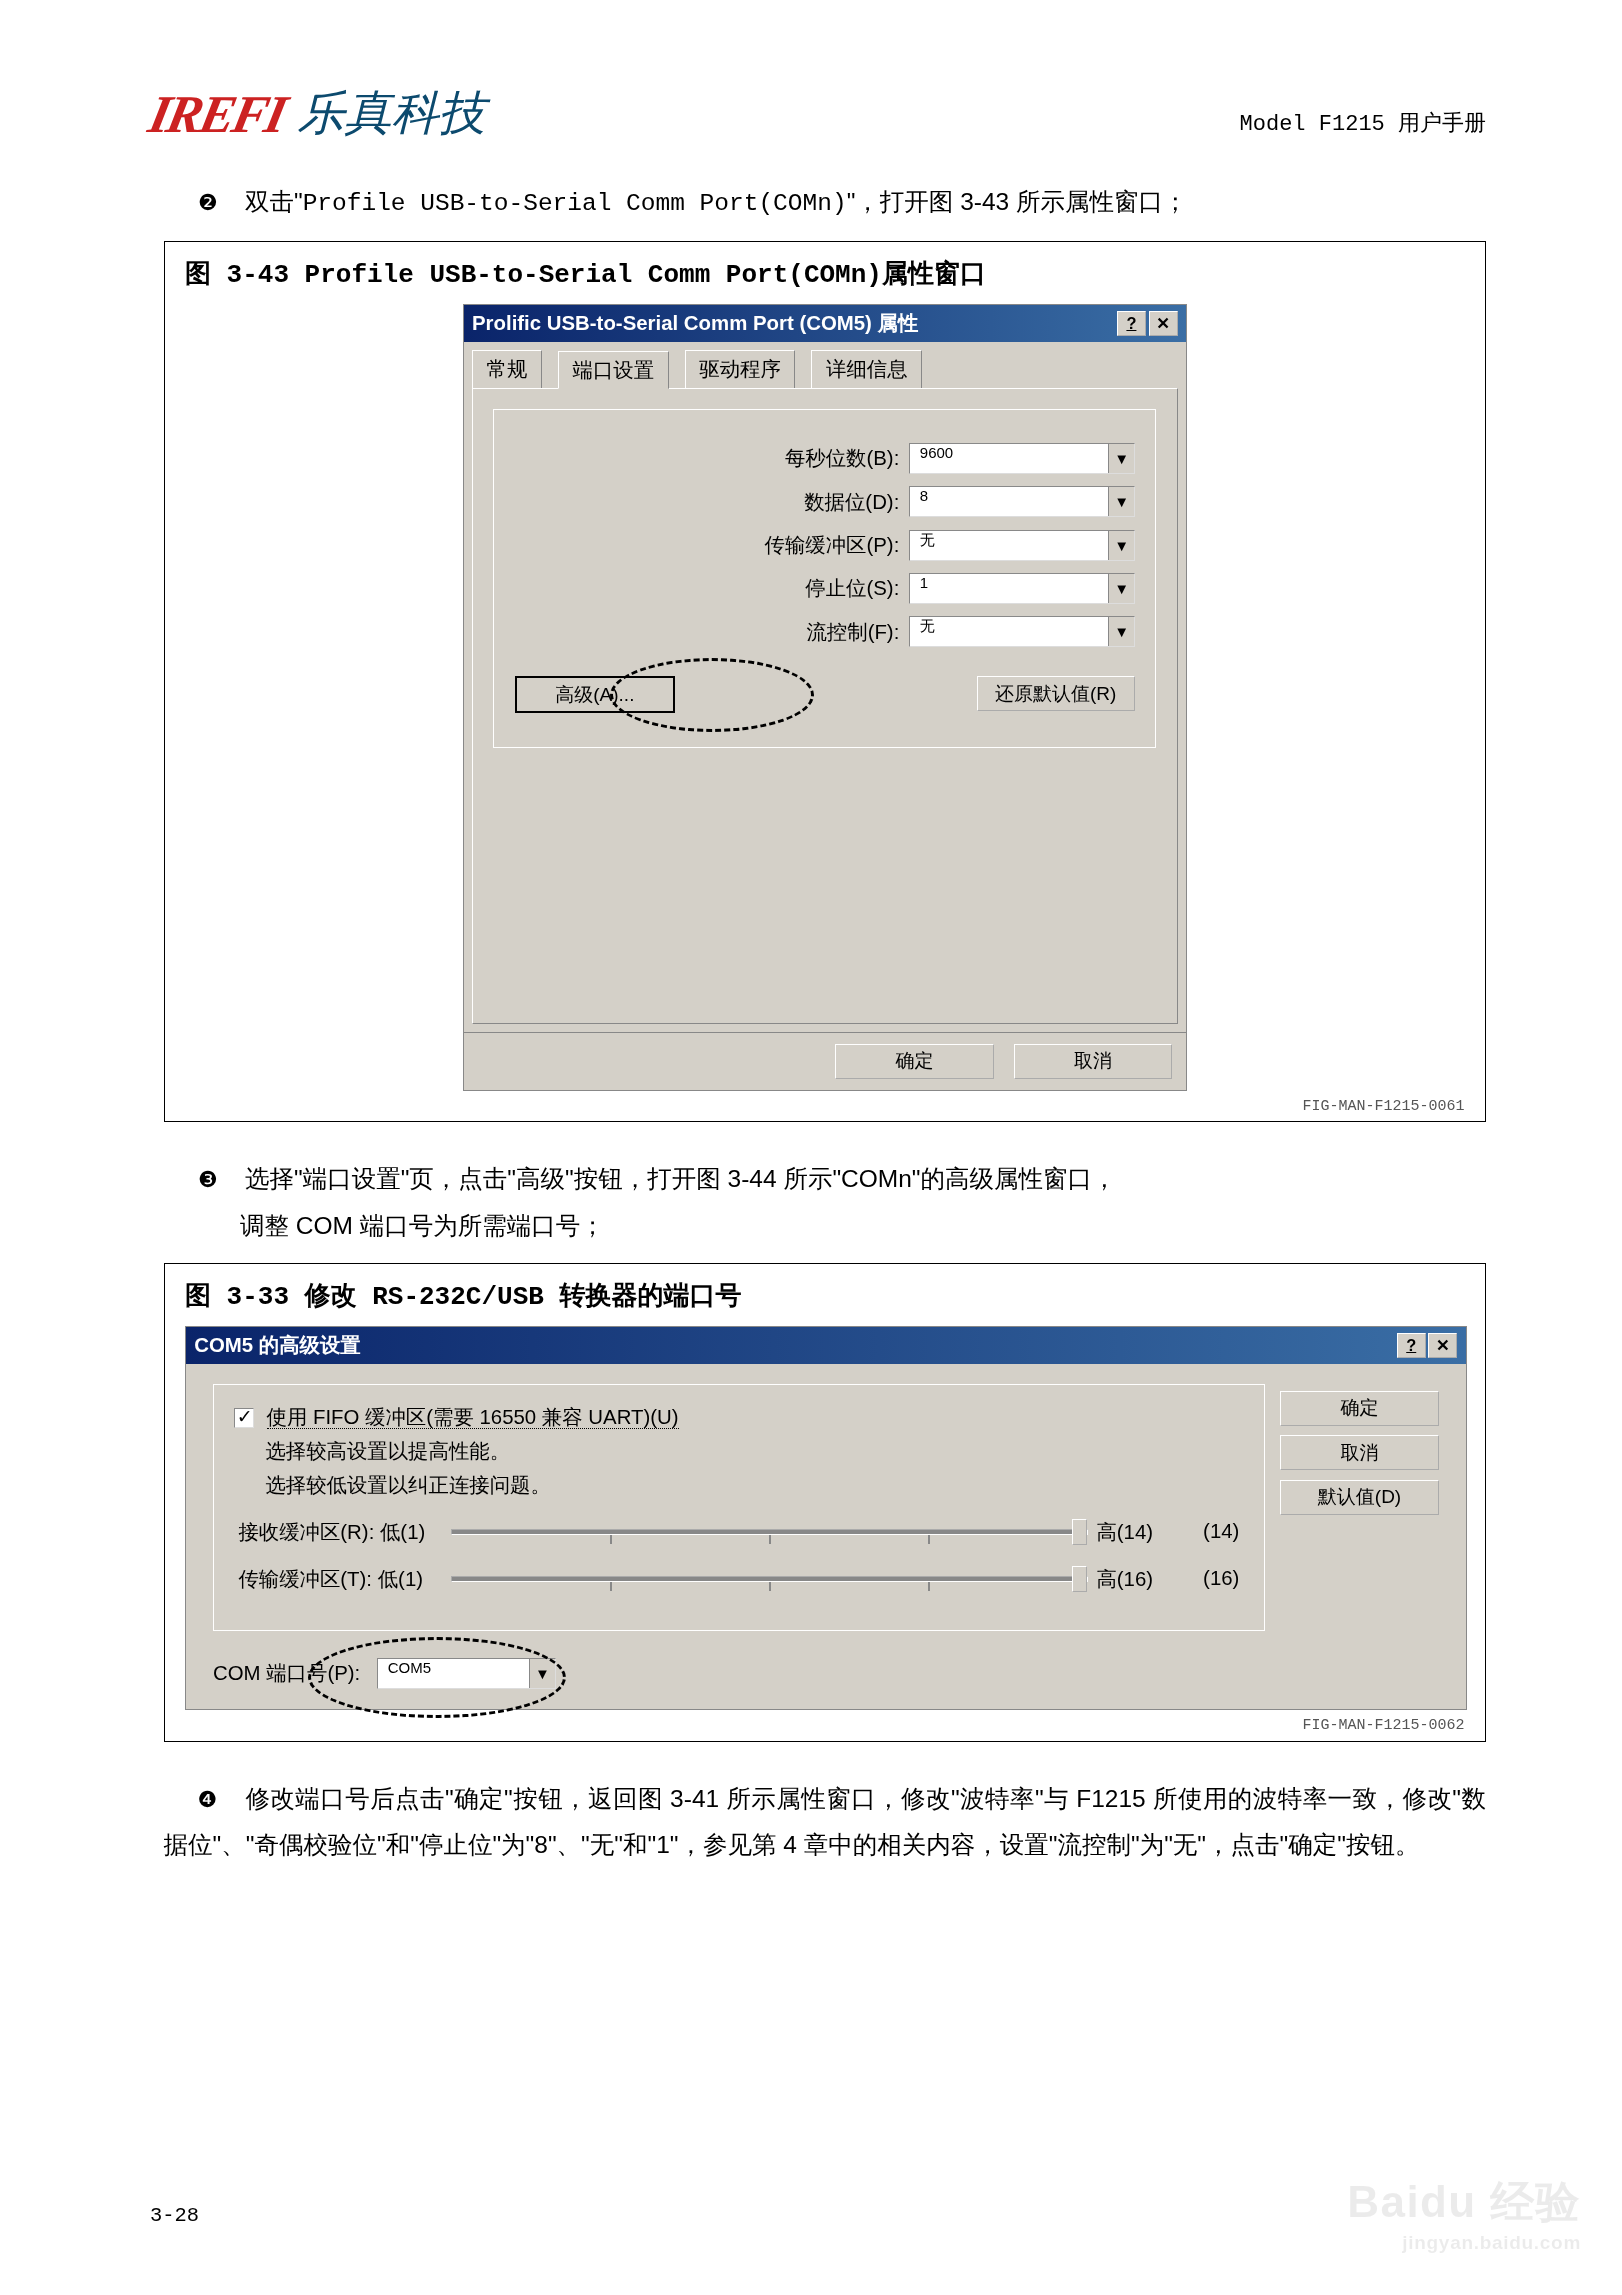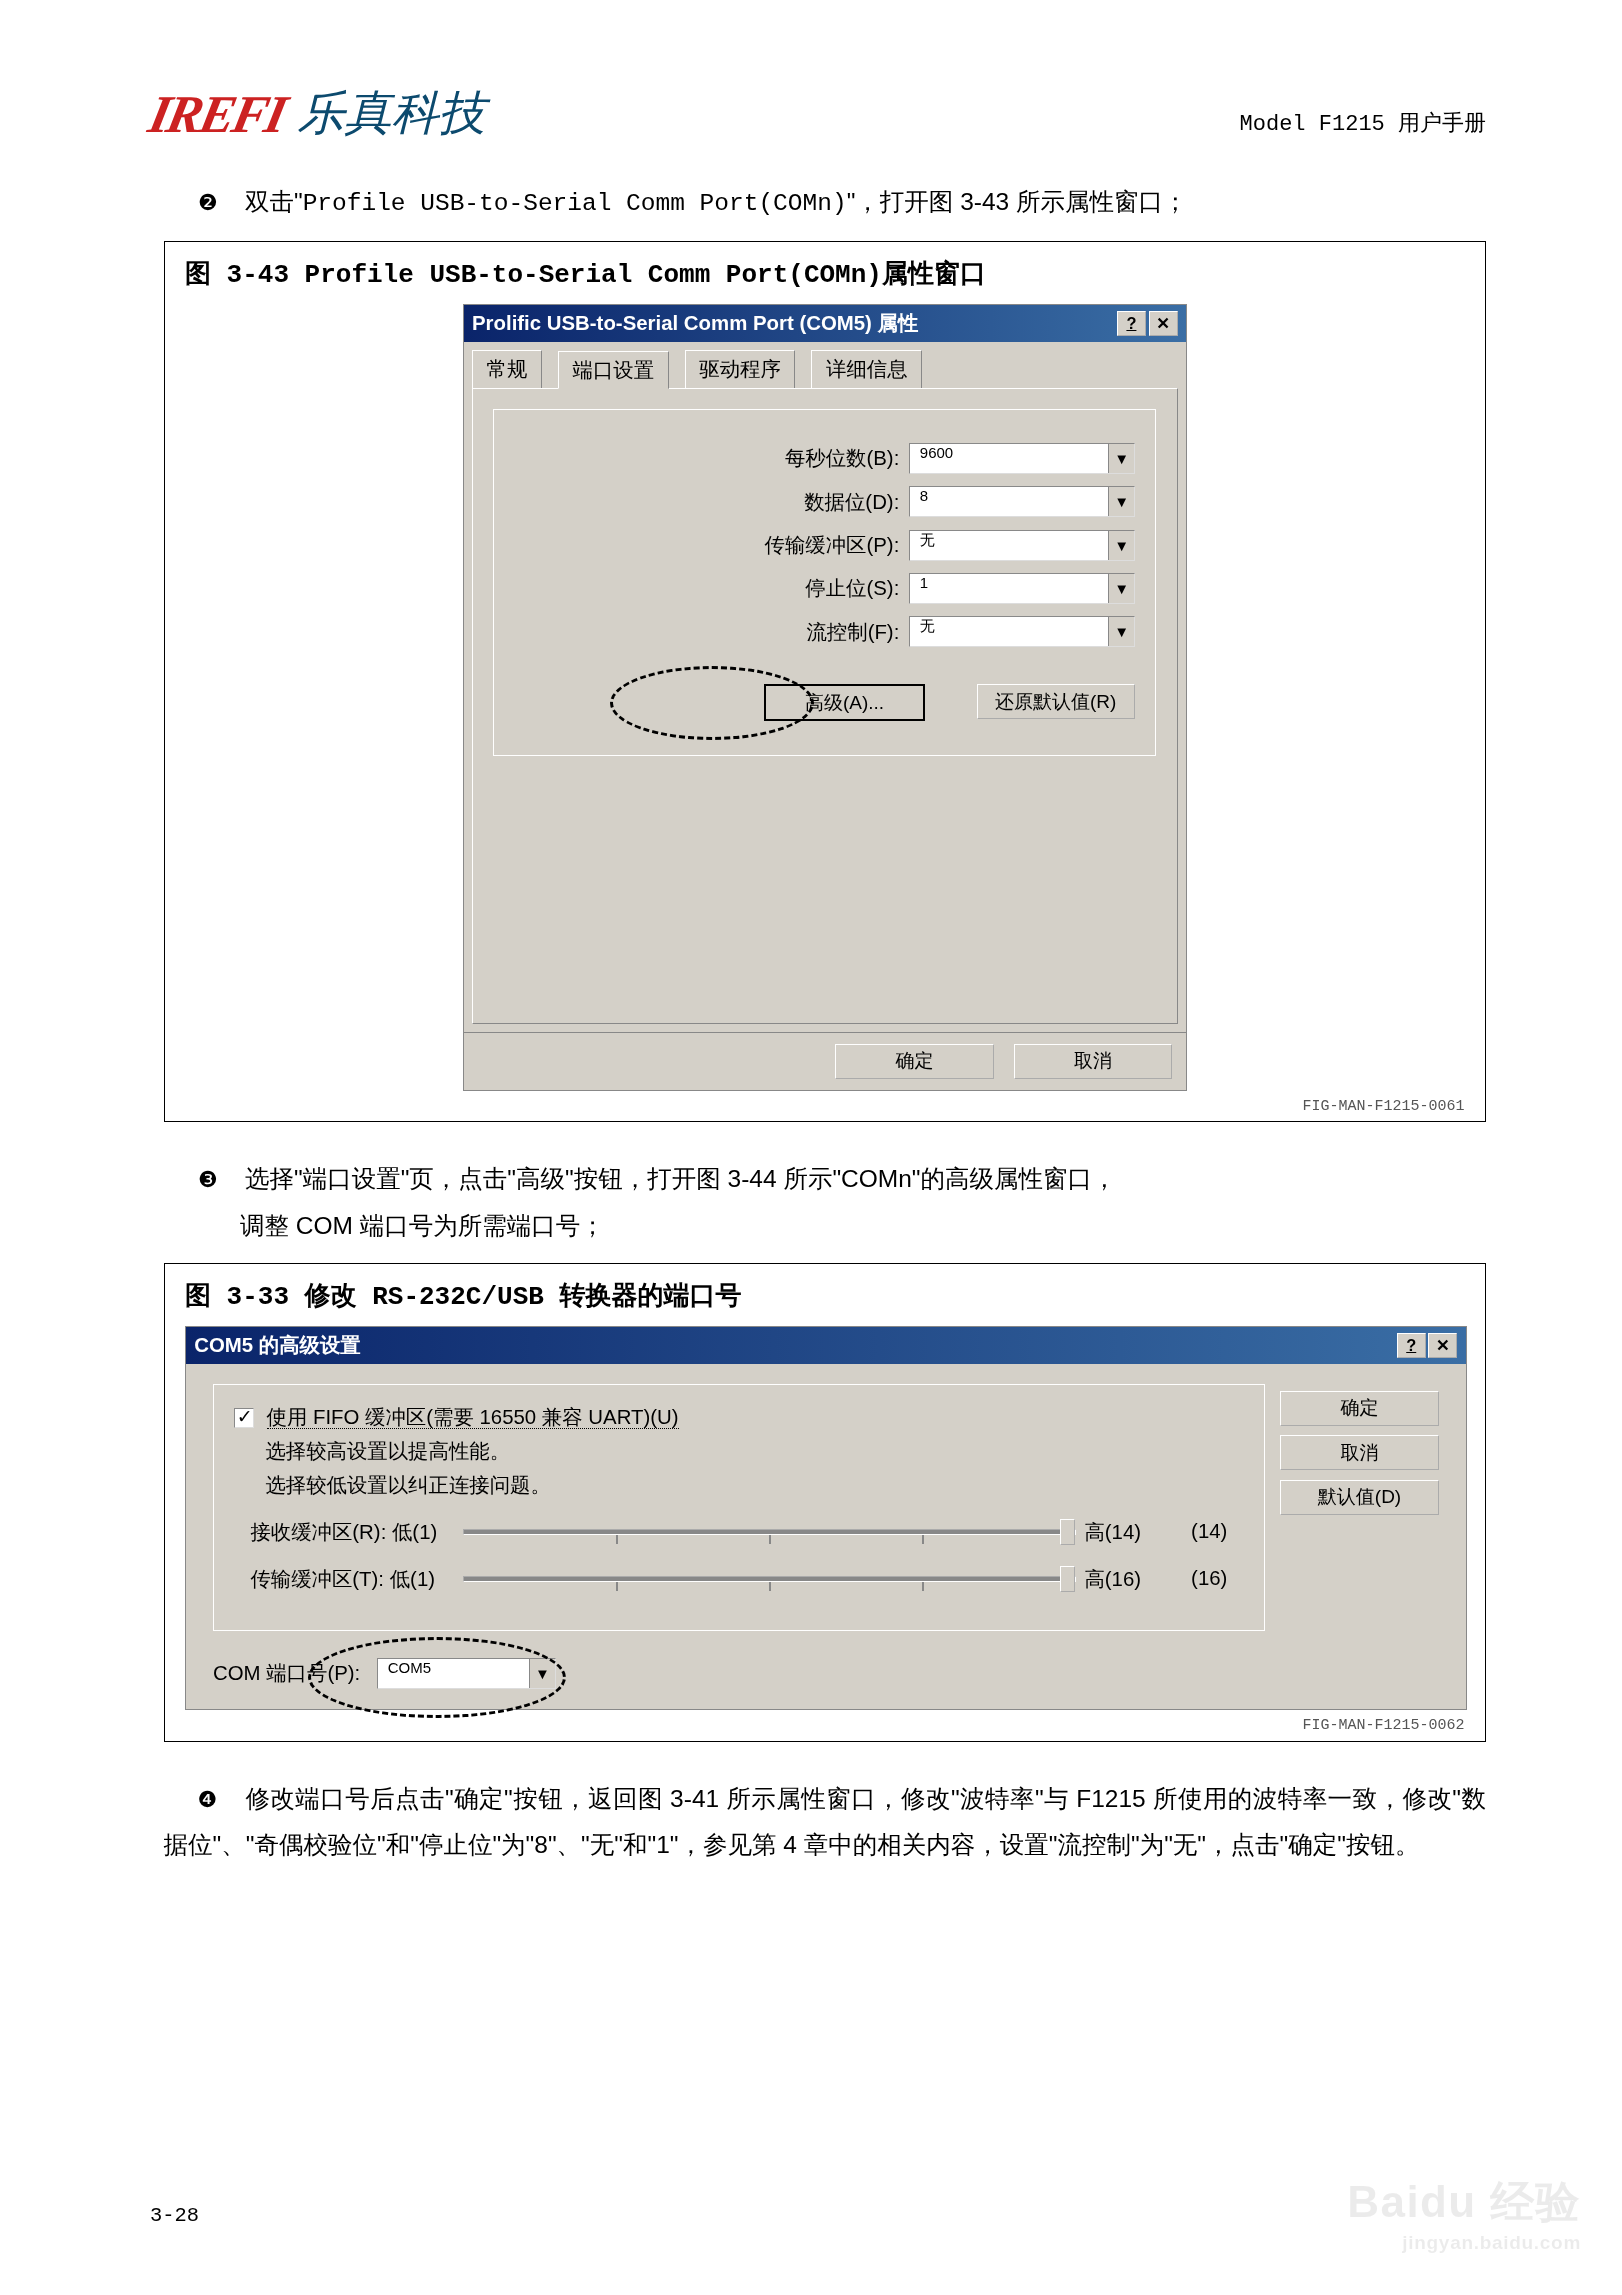--- a/index.html
+++ b/index.html
@@ -21,30 +21,30 @@
   .tbtn{width:27px;height:23px;background:#d4d0c8;border:1.4px outset #fff;display:flex;align-items:center;justify-content:center;font-size:16.4px;font-family:sans-serif;color:#000}
   .tabs{display:flex;padding:8.2px 8.2px 0 8.2px;gap:16px}
   .tab{background:#d4d0c8;border:1.4px solid #888;border-bottom:none;border-top-color:#fff;border-left-color:#fff;padding:4.1px 13.6px;font-size:20.4px;position:relative}
   .tab.active{background:#d4d0c8;border-bottom:1.4px solid #d4d0c8;z-index:2;top:1.4px}
   .tabpanel{margin:0 8.2px 8.2px 8.2px;border:1.4px solid #888;border-top-color:#fff;border-left-color:#fff;background:#d4d0c8;padding:20.4px;position:relative;min-height:593px}
   .inner-group{border:1.4px groove #fff;padding:20.4px 20.4px 34px 20.4px}
   .formrow{display:flex;align-items:center;justify-content:flex-end;margin:12.3px 0}
   .formrow label{font-size:20.4px;margin-right:9.5px;text-align:right}
   .sel{width:204px;height:29px;background:#fff;border:1.4px inset #ddd;display:flex;padding:0 10px;position:relative;font-size:15px}
   .sel .arw{position:absolute;right:0;top:0;width:24.5px;height:100%;background:#d4d0c8;border-left:0.7px solid #888;display:flex;align-items:center;justify-content:center}
-  .btnrow{display:flex;justify-content:flex-end;gap:52px;margin-top:37px;position:relative}
+  .btnrow{display:flex;justify-content:space-between;gap:52px;margin-top:29px;position:relative}
   .btn{min-width:129px;height:33px;background:#d4d0c8;border:1.4px outset #fff;font-size:19px;display:flex;align-items:center;justify-content:center;padding:0 13.6px}
   .circle{position:absolute;border:3.4px dashed #000;border-radius:50%;pointer-events:none}
   .footerbtns{display:flex;justify-content:flex-end;gap:20.4px;padding:11px 13.6px;border-top:0.7px solid #888}
   .win2body{background:#d4d0c8;padding:20.4px 27px}
   .group2{border:1.4px groove #fff;padding:17.7px 20.4px;position:relative}
   .chk{display:inline-block;width:17.7px;height:17.7px;border:1.4px inset #ddd;background:#fff;margin-right:6.8px;vertical-align:middle;position:relative}
   .chk::after{content:"✓";position:absolute;top:-4.1px;left:1.4px;font-size:19px}
   .line2{font-size:20.4px;margin:5.5px 0 5.5px 31px}
-  .sliderrow{display:flex;align-items:center;font-size:20.4px;margin:19px 16px}
+  .sliderrow{display:flex;align-items:center;font-size:20.4px;margin:19px 4px}
   .sliderrow .lab{width:204px}
   .track{flex:1;height:4.1px;background:#888;border:0.7px inset #fff;margin:0 8.2px;position:relative}
   .thumb{position:absolute;right:0;top:-11px;width:13.6px;height:24.5px;background:#d4d0c8;border:1.4px outset #fff}
   .tick{position:absolute;width:1.4px;height:8.2px;background:#888;top:5.5px}
   .high{width:82px;text-align:left}
   .val{width:61px;text-align:right}
   .rightbtns{position:absolute;right:27px;top:27px;display:flex;flex-direction:column;gap:9.5px}
   .comrow{display:flex;align-items:center;font-size:20.4px;margin-top:27px;position:relative}
   .footer-pagenum{position:absolute;bottom:68px;left:150px;font-size:20.4px;font-family:"Courier New",monospace}
   .watermark{position:absolute;right:41px;bottom:41px;font-size:44px;color:rgba(0,0,0,.08);font-weight:bold;font-family:sans-serif;letter-spacing:1.4px}

